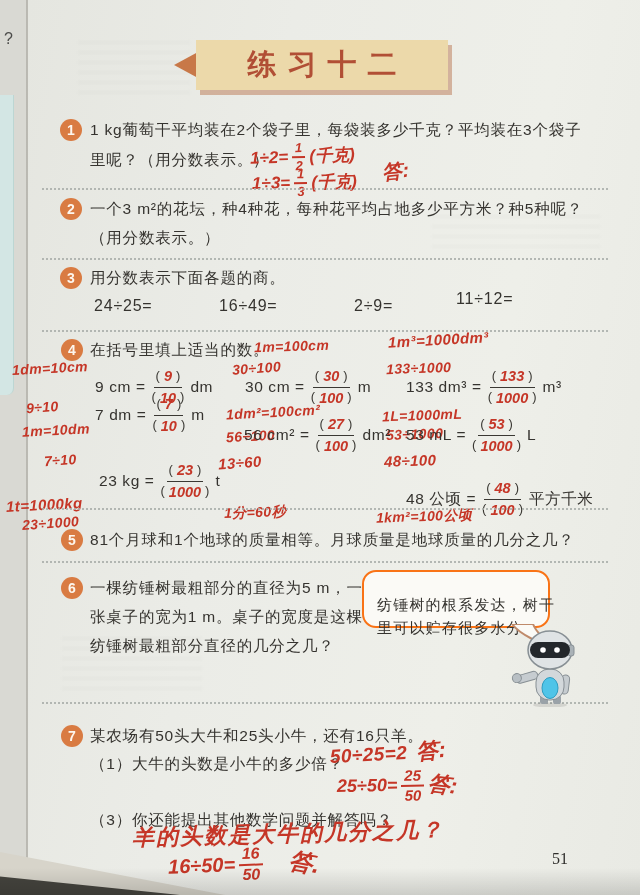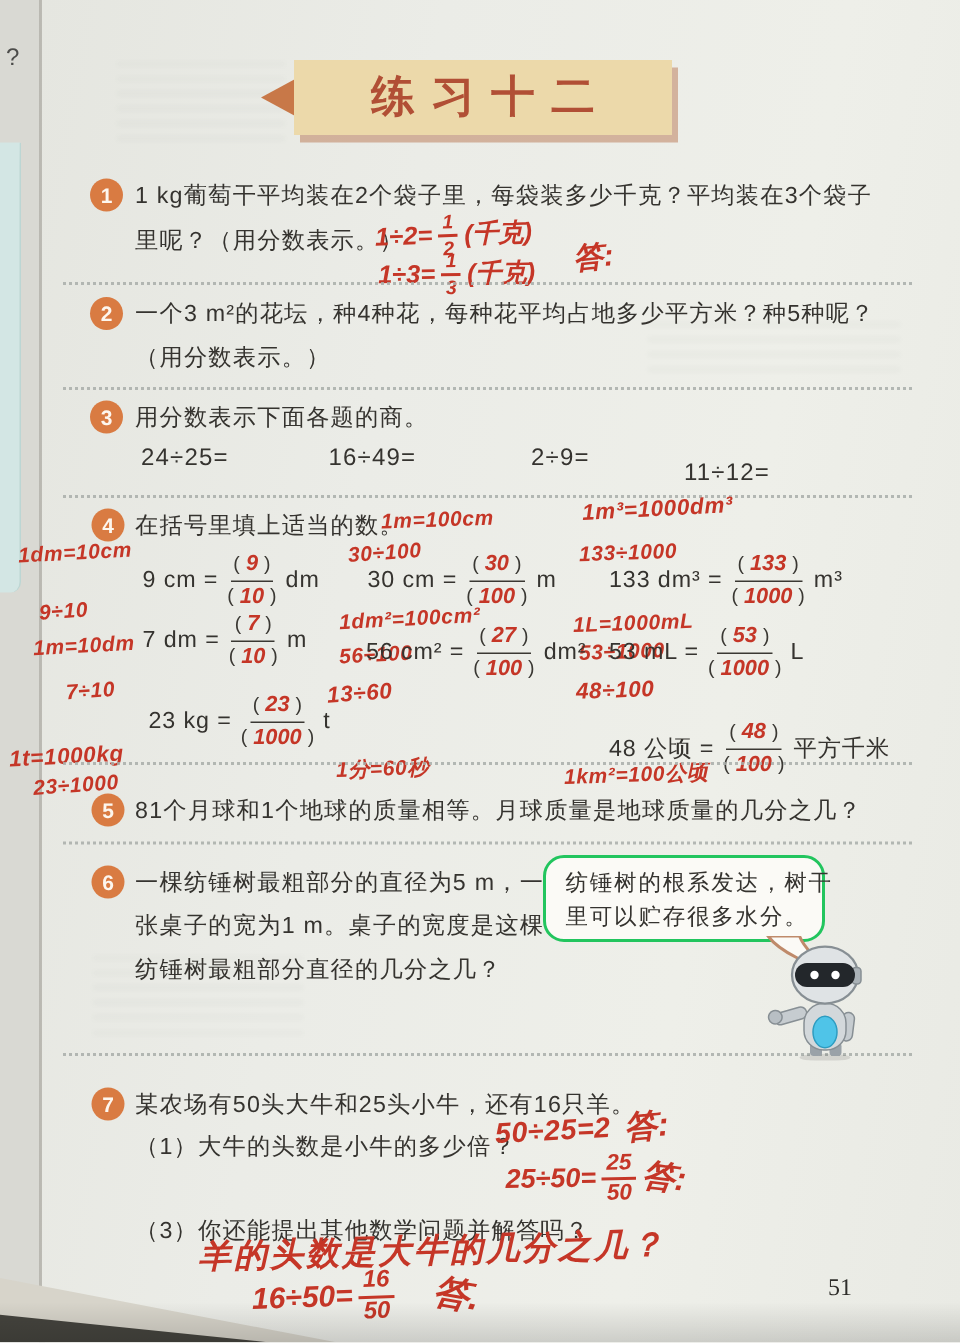--- a/index.html
+++ b/index.html
@@ -47,21 +47,21 @@
   .hw{position:absolute;color:#c53627;font-style:italic;font-weight:600;white-space:nowrap;
       font-size:14px;letter-spacing:.4px;}
   .hwrow{position:absolute;display:flex;align-items:center;gap:4px;color:#c53627;
          font-style:italic;font-weight:600;white-space:nowrap;}
   .hwfrac{display:inline-flex;flex-direction:column;align-items:center;line-height:1.05;}
   .hwfrac .n{border-bottom:2px solid currentColor;padding:0 3px 1px;}
   .hwfrac .d{padding-top:1px;}
   .rd{color:#c53627;font-style:italic;font-weight:600;font-size:14.5px;padding:0 1px;}
   
   .bubble{position:absolute;left:362px;top:570px;width:188px;height:58px;background:#fbfaf6;
-          border:2px solid #22c55e;border-radius:14px;padding:5px 0 0 13px;box-sizing:border-box;}
+          border:2px solid #f97316;border-radius:14px;padding:21px 0 0 13px;box-sizing:border-box;}
   .bubble .bl{font-size:15px;color:#35332f;letter-spacing:1.2px;line-height:23px;white-space:nowrap;}
   .tail{position:absolute;left:506px;top:624px;}
   .robot{position:absolute;left:510px;top:629px;}
 </style>
 </head>
 <body>
 
 <div class="stage">
 
   <div class="adj-page">
@@ -105,21 +105,21 @@
   <div class="circ" style="left:60px;top:198px;">2</div>
   <div class="pt" style="left:90px;top:199px;">一个3 m²的花坛，种4种花，每种花平均占地多少平方米？种5种呢？</div>
   <div class="pt" style="left:90px;top:228px;">（用分数表示。）</div>
   <div class="sep" style="top:258px;"></div>
 
   <div class="circ" style="left:60px;top:267px;">3</div>
   <div class="pt" style="left:90px;top:268px;">用分数表示下面各题的商。</div>
   <div class="pt" style="left:94px;top:297px;font-size:16px;">24÷25=</div>
   <div class="pt" style="left:219px;top:297px;font-size:16px;">16÷49=</div>
   <div class="pt" style="left:354px;top:297px;font-size:16px;">2÷9=</div>
-  <div class="pt" style="left:456px;top:307px;font-size:16px;">11÷12=</div>
+  <div class="pt" style="left:456px;top:290px;font-size:16px;">11÷12=</div>
   <div class="sep" style="top:330px;"></div>
 
   <div class="circ" style="left:61px;top:339px;">4</div>
   <div class="pt" style="left:90px;top:340px;">在括号里填上适当的数。</div>
 
   <div class="hw" style="left:254px;top:338px;transform:rotate(-2deg);">1m=100cm</div>
   <div class="hw" style="left:388px;top:331px;font-size:15px;transform:rotate(-3deg);">1m³=1000dm³</div>
   <div class="hw" style="left:12px;top:360px;transform:rotate(-3deg);">1dm=10cm</div>
   <div class="hw" style="left:232px;top:360px;transform:rotate(-4deg);">30÷100</div>
   <div class="hw" style="left:386px;top:360px;transform:rotate(-2deg);">133÷1000</div>
@@ -167,21 +167,21 @@
       <span class="t">
           <span class="rd">133</span>
         </span>
       <span class="b">
           <span class="rd">1000</span>
         </span>
     </span>
     <span class="lbl">m³</span>
   </div>
 
-  <div class="cell" style="left:95px;top:404px;">
+  <div class="cell" style="left:95px;top:392px;">
     <span class="lbl">7 dm =</span>
     <span class="pfrac">
       <span class="t">
           <span class="rd">7</span>
         </span>
       <span class="b">
           <span class="rd">10</span>
         </span>
     </span>
     <span class="lbl">m</span>

